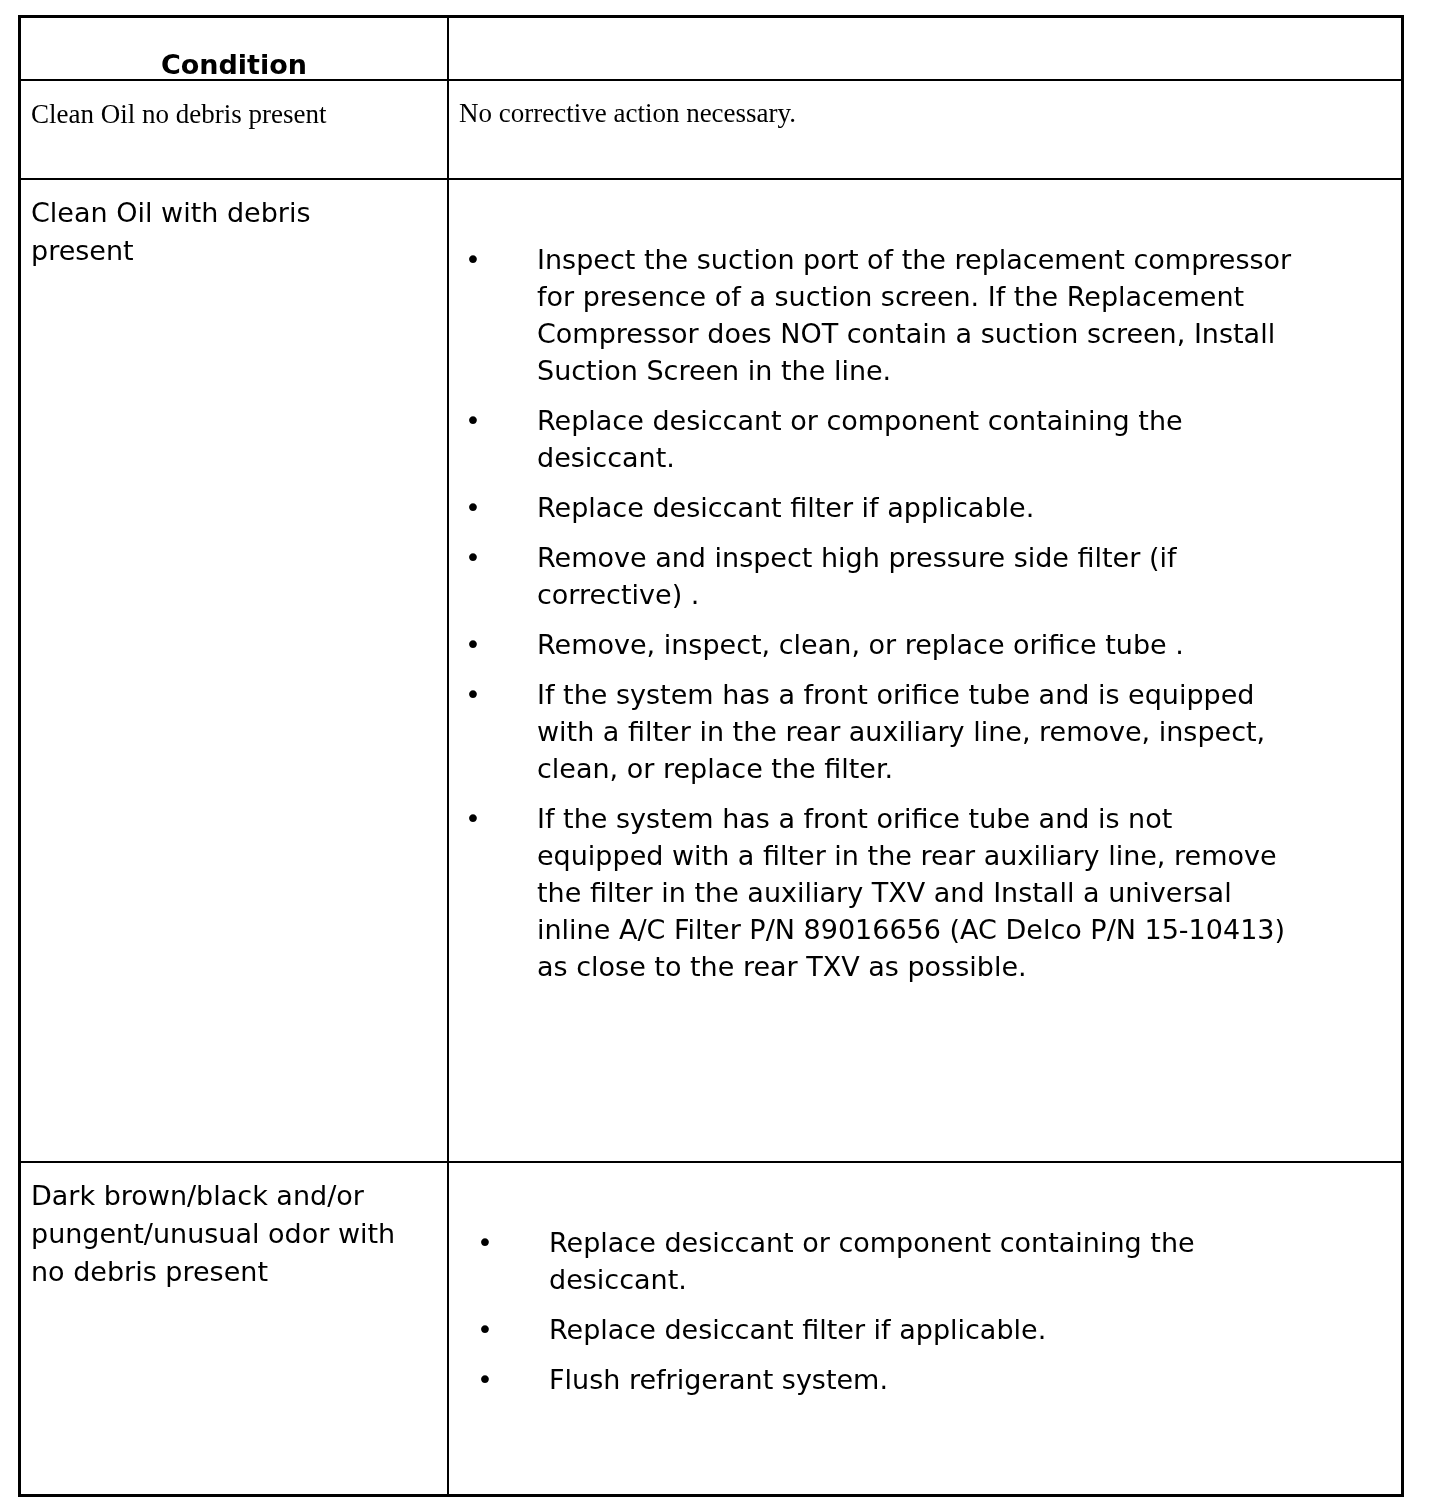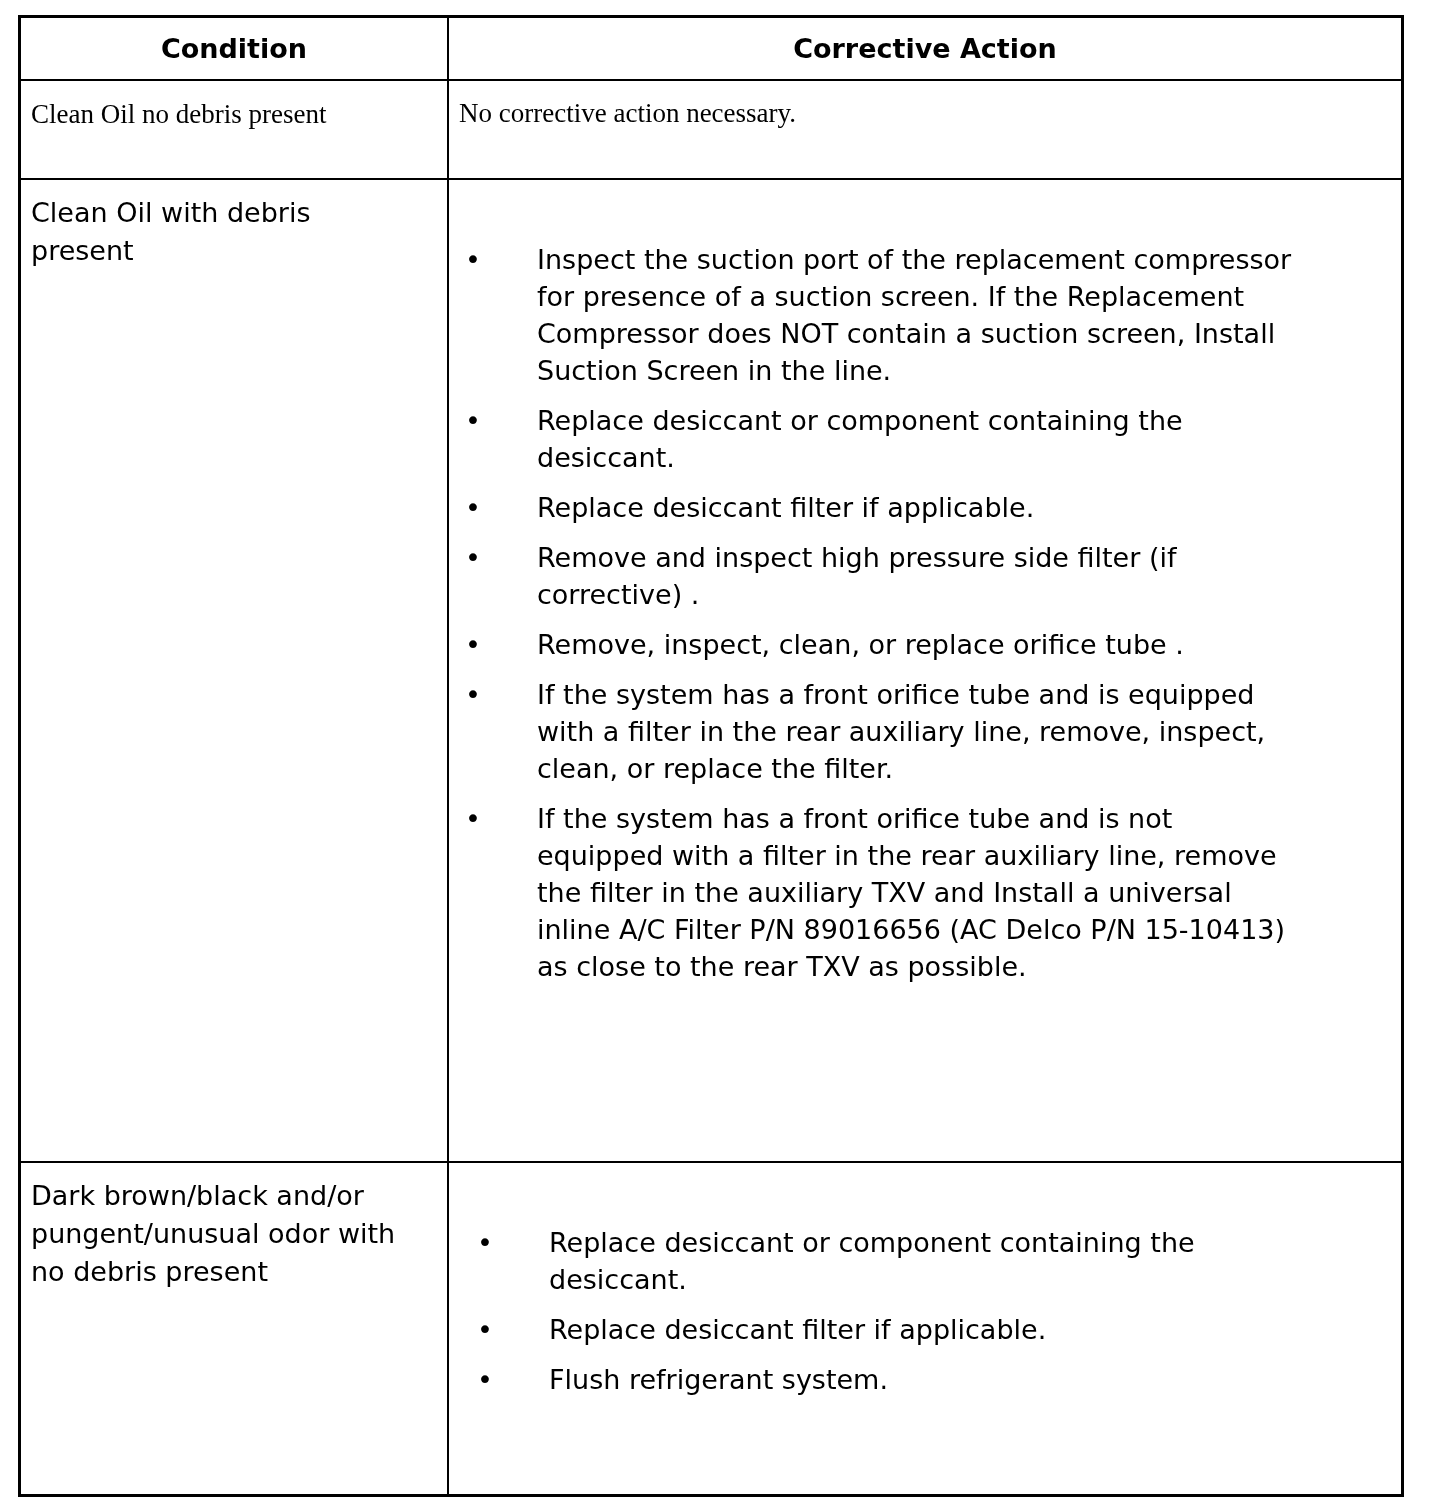--- a/index.html
+++ b/index.html
@@ -2,38 +2,37 @@
 <html><head>
   <meta charset="utf-8">
   <style>
     html, body { margin: 0; padding: 0; background: #ffffff; }
     body { width: 1440px; height: 1504px; position: relative; font-family: "DejaVu Sans", sans-serif; color: #000; }
     .tbl { position: absolute; left: 18px; top: 15px; width: 1386px; border: 3px solid #000; box-sizing: border-box; }
     .row { display: flex; border-top: 2px solid #000; box-sizing: border-box; }
     .row.first { border-top: none; }
     .c1 { width: 428px; border-right: 2px solid #000; box-sizing: border-box; padding: 14px 10px 0 10px; font-size: 27px; line-height: 38px; }
     .c2 { flex: 1; box-sizing: border-box; padding: 14px 10px 0 10px; font-size: 27px; line-height: 37px; }
-    .hdr .c1, .hdr .c2 { font-weight: bold; text-align: center; font-size: 27px; padding-top: 12px; }
+    .hdr .c1, .hdr .c2 { font-weight: bold; text-align: center; font-size: 27px; padding-top: 28px; }
     .hdr { height: 61px; }
     .r1 { height: 99px; font-family: Liberation Serif, serif; }
     .r2 { height: 983px; }
     .r3 { height: 333px; gap: 12px; }
     ul.bullets { list-style: none; margin: 0; padding: 0; }
     ul.bullets li { position: relative; padding-left: 78px; margin-bottom: 13px; max-width: 760px; }
     ul.bullets li .dot { position: absolute; left: 6px; top: 0; }
     .r2 .c2 { padding-top: 61px; }
     .r3 .c2 { padding-top: 61px; }
   </style>
 </head>
 <body>
 
 <div class="tbl">
   <div class="row first hdr">
     <div class="c1">Condition</div>
-    <div class="c2">Corrective Action</div>
   </div>
 
   <div class="row r1">
     <div class="c1">Clean Oil no debris present</div>
     <div class="c2">No corrective action necessary.</div>
   </div>
 
   <div class="row r2">
     <div class="c1" style="max-width:428px;padding-right:90px;">Clean Oil with debris present</div>
     <div class="c2">

